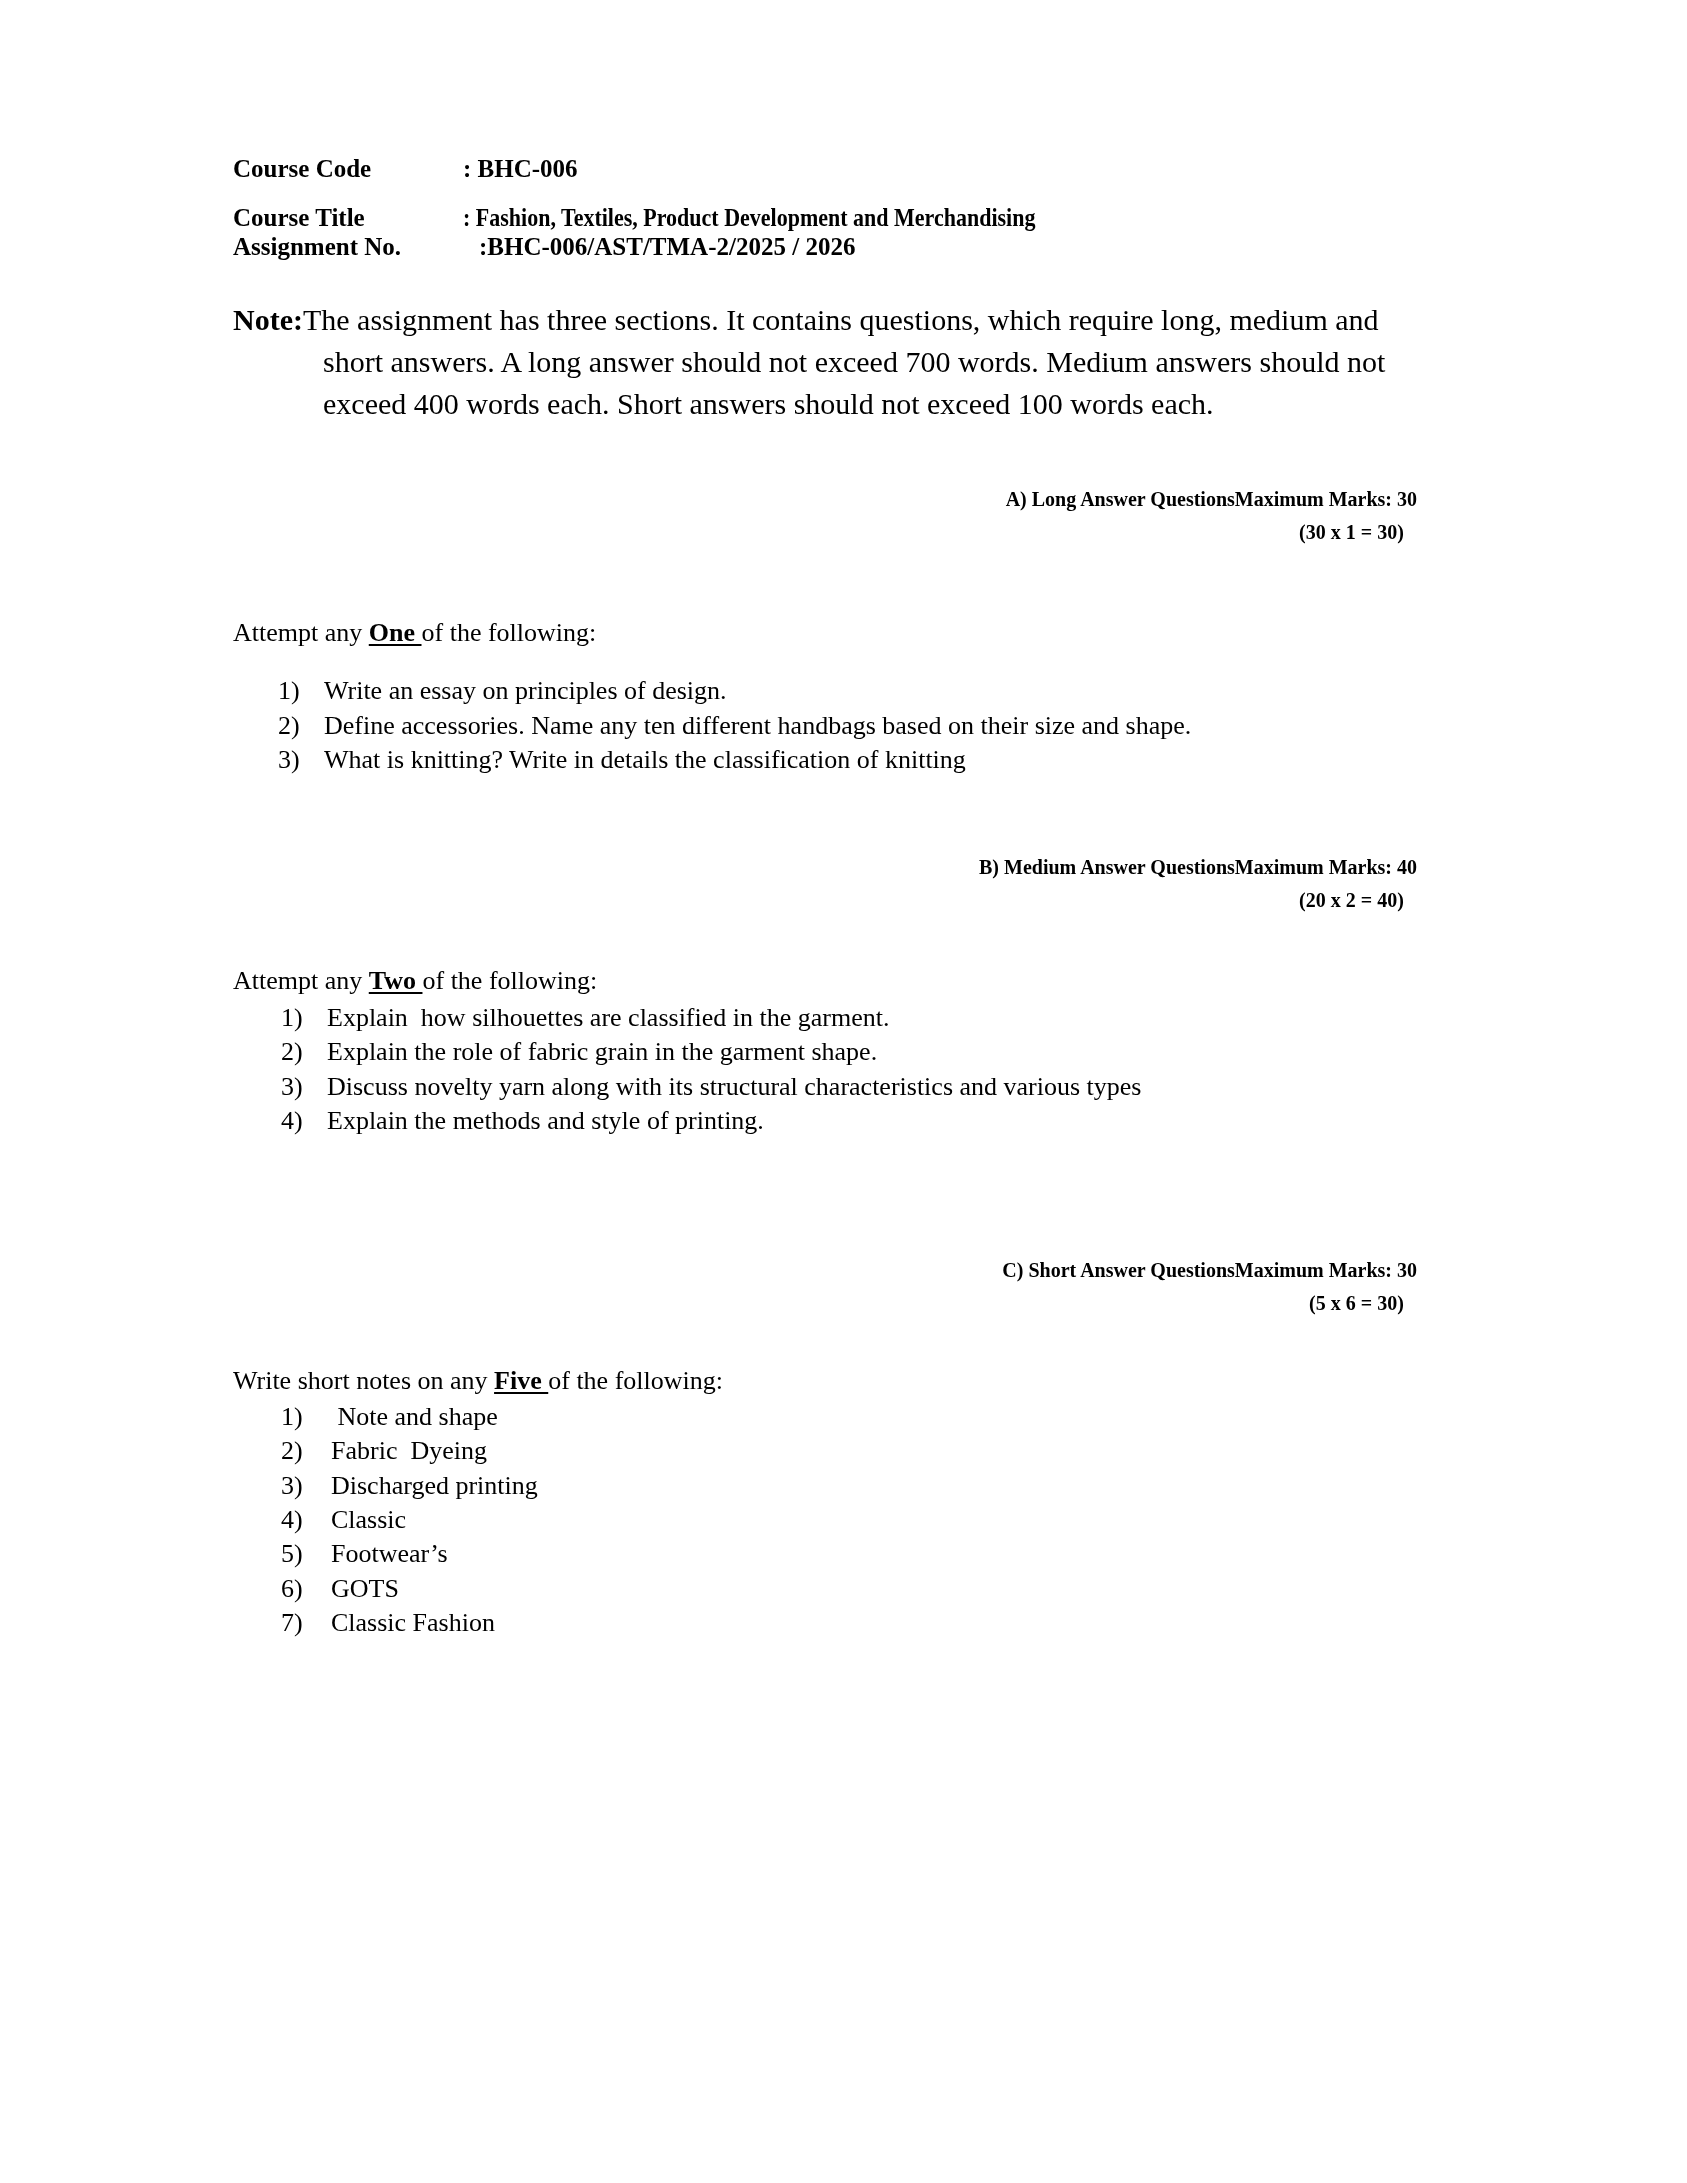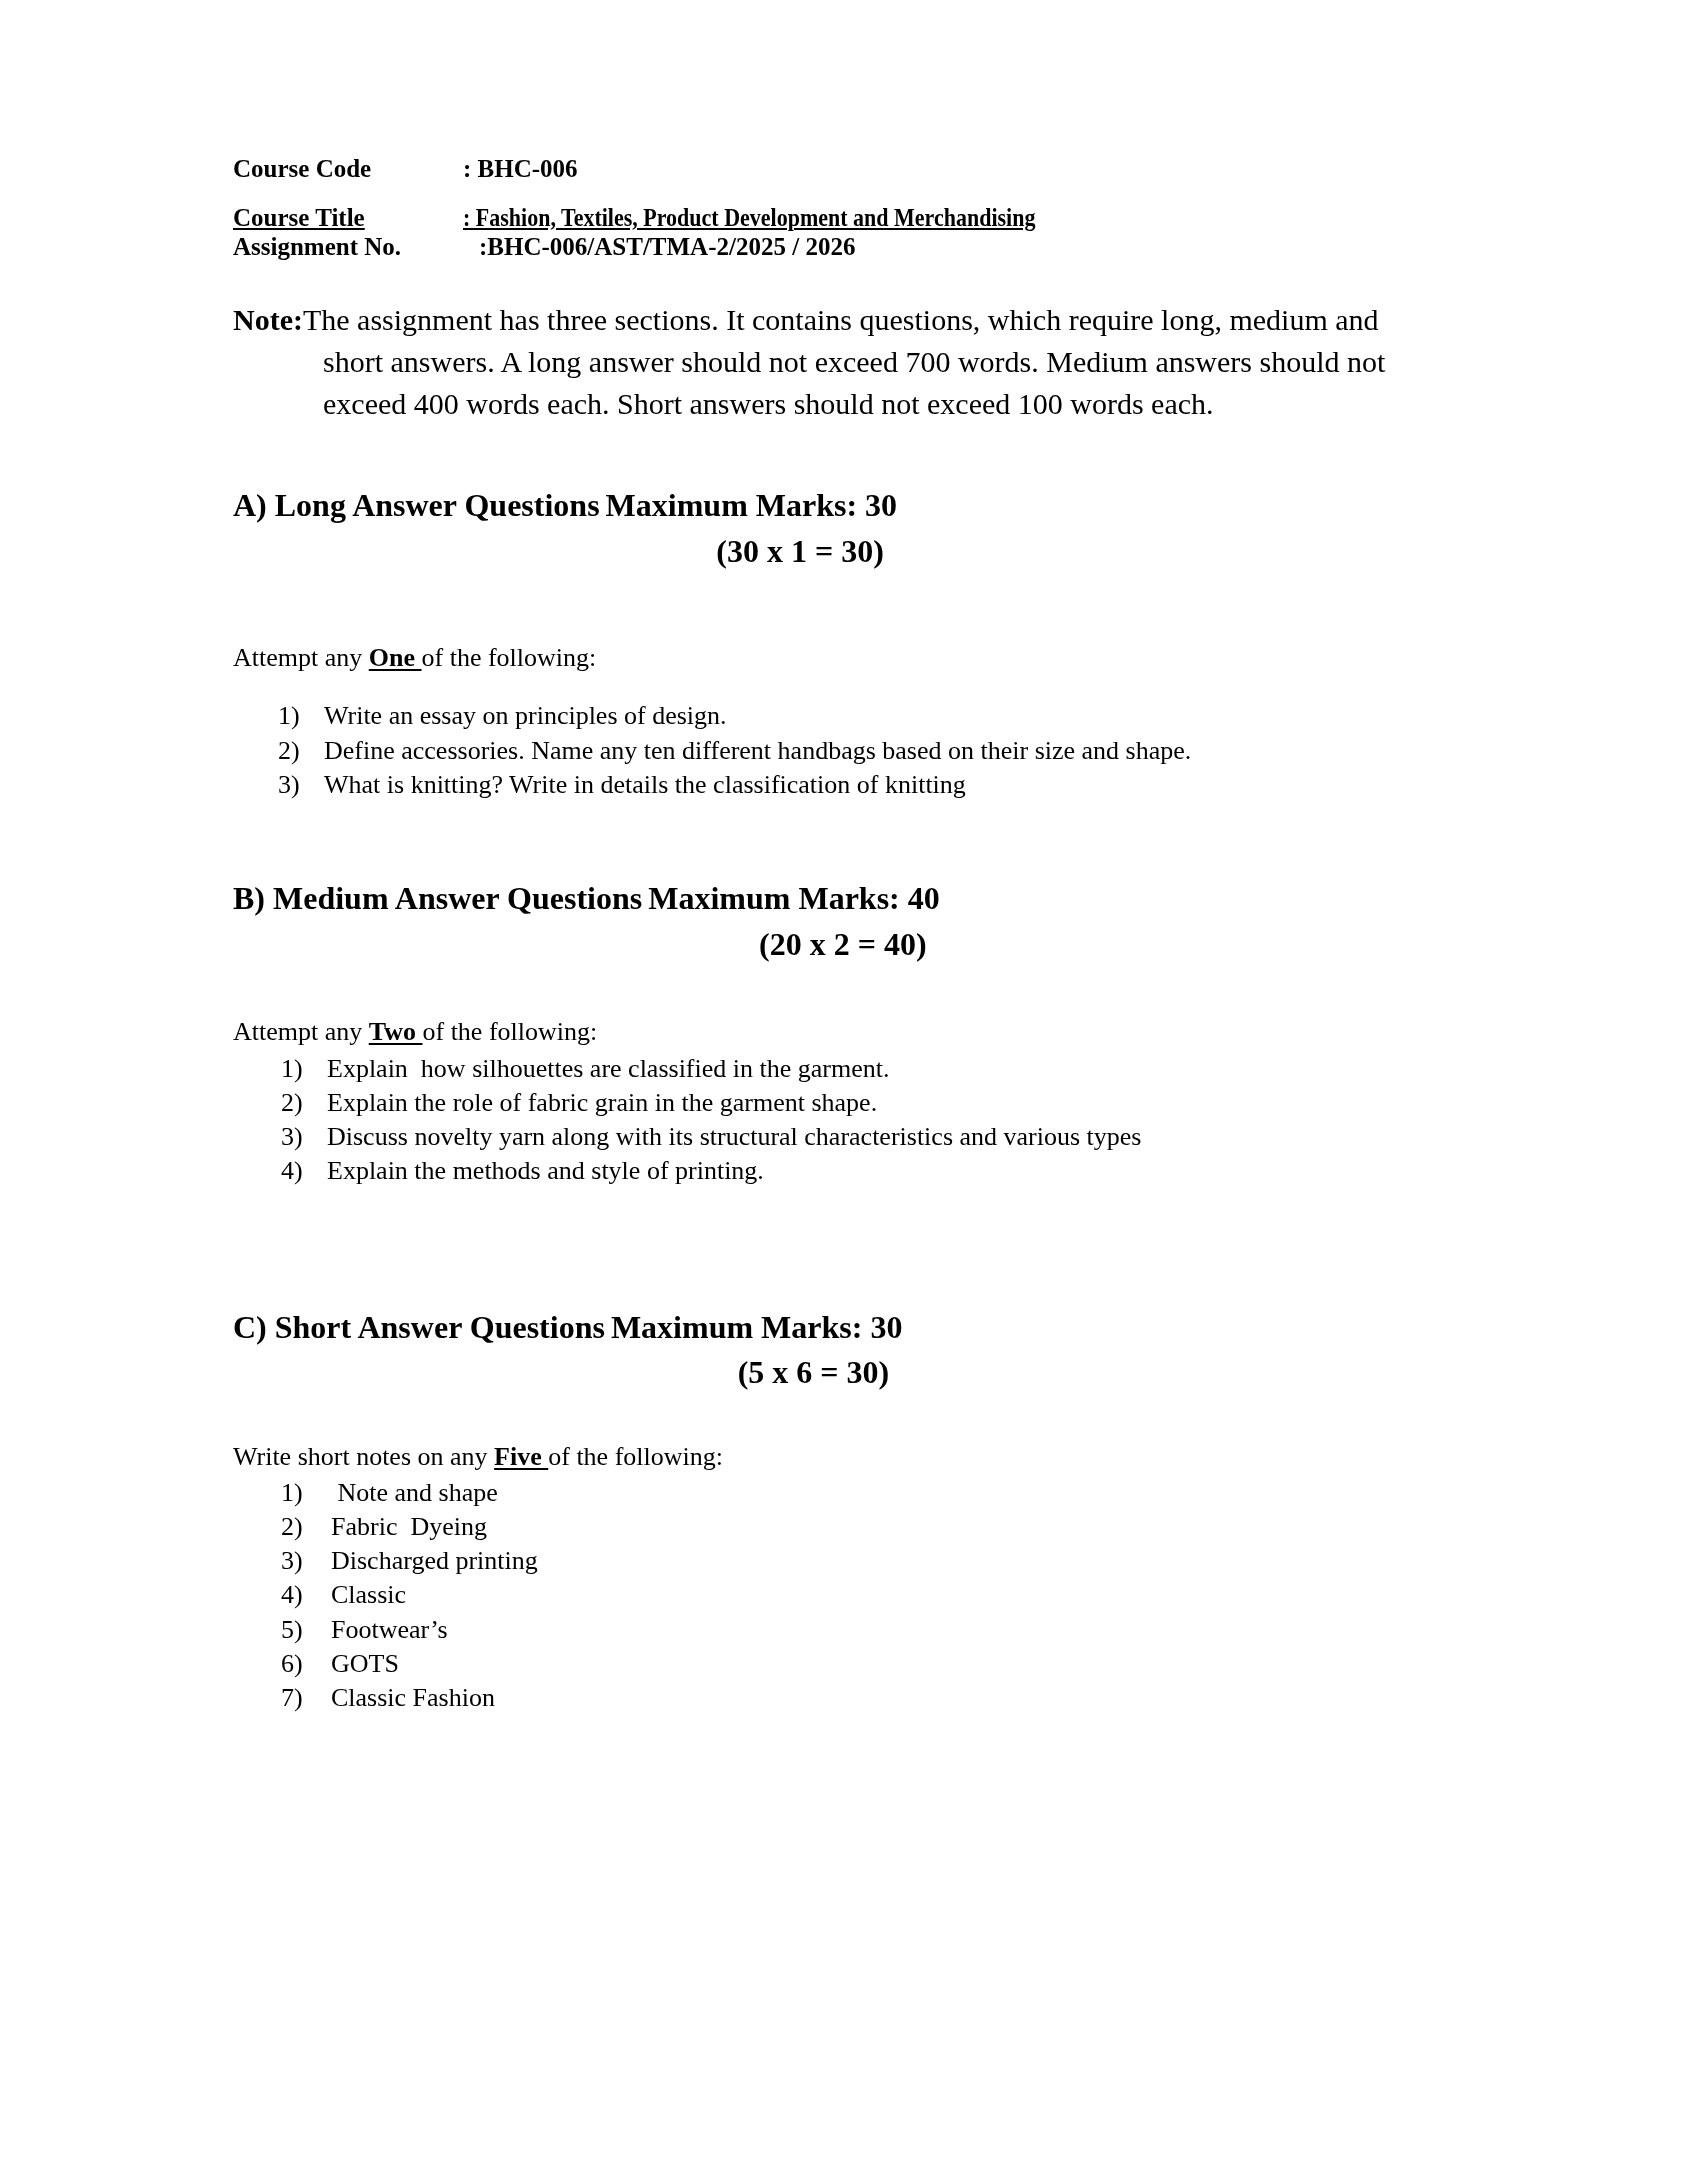--- a/index.html
+++ b/index.html
@@ -39,21 +39,21 @@
     margin: 0 0 0 0;
   }
   .meta-row {
     display: flex;
     align-items: baseline;
     font-weight: bold;
     font-size: 25px;
     line-height: 1.0;
   }
   .meta-row.r1 { margin-bottom: 24px; }
-  .meta-row.r2 { margin-bottom: 4px; text-decoration: underline; }
+  .meta-row.r2 { margin-bottom: 4px; }
   .meta-row.r3 { margin-bottom: 0; }
 
   .meta-label {
     width: 230px;
     flex: 0 0 230px;
     white-space: nowrap;
   }
   .meta-value {
     white-space: nowrap;
   }
@@ -81,26 +81,25 @@
   .note-lead {
     margin-left: -90px;
   }
   .note b { font-weight: bold; }
 
   
   .section { position: relative; }
 
   .section-head {
     display: flex;
-    justify-content: flex-start;
+    justify-content: flex-end;
     align-items: baseline;
     font-weight: bold;
-    font-size: 32px;
+    font-size: 20px;
     line-height: 1.05;
-    gap: 6px;
   }
   .section-title { white-space: nowrap; }
   .section-marks-wrap {
     text-align: right;
     white-space: nowrap;
   }
   .section-marks { display: block; }
   .section-calc  { display: block; margin-top: 12px; margin-right: 13.2px; }
 
   .attempt {

